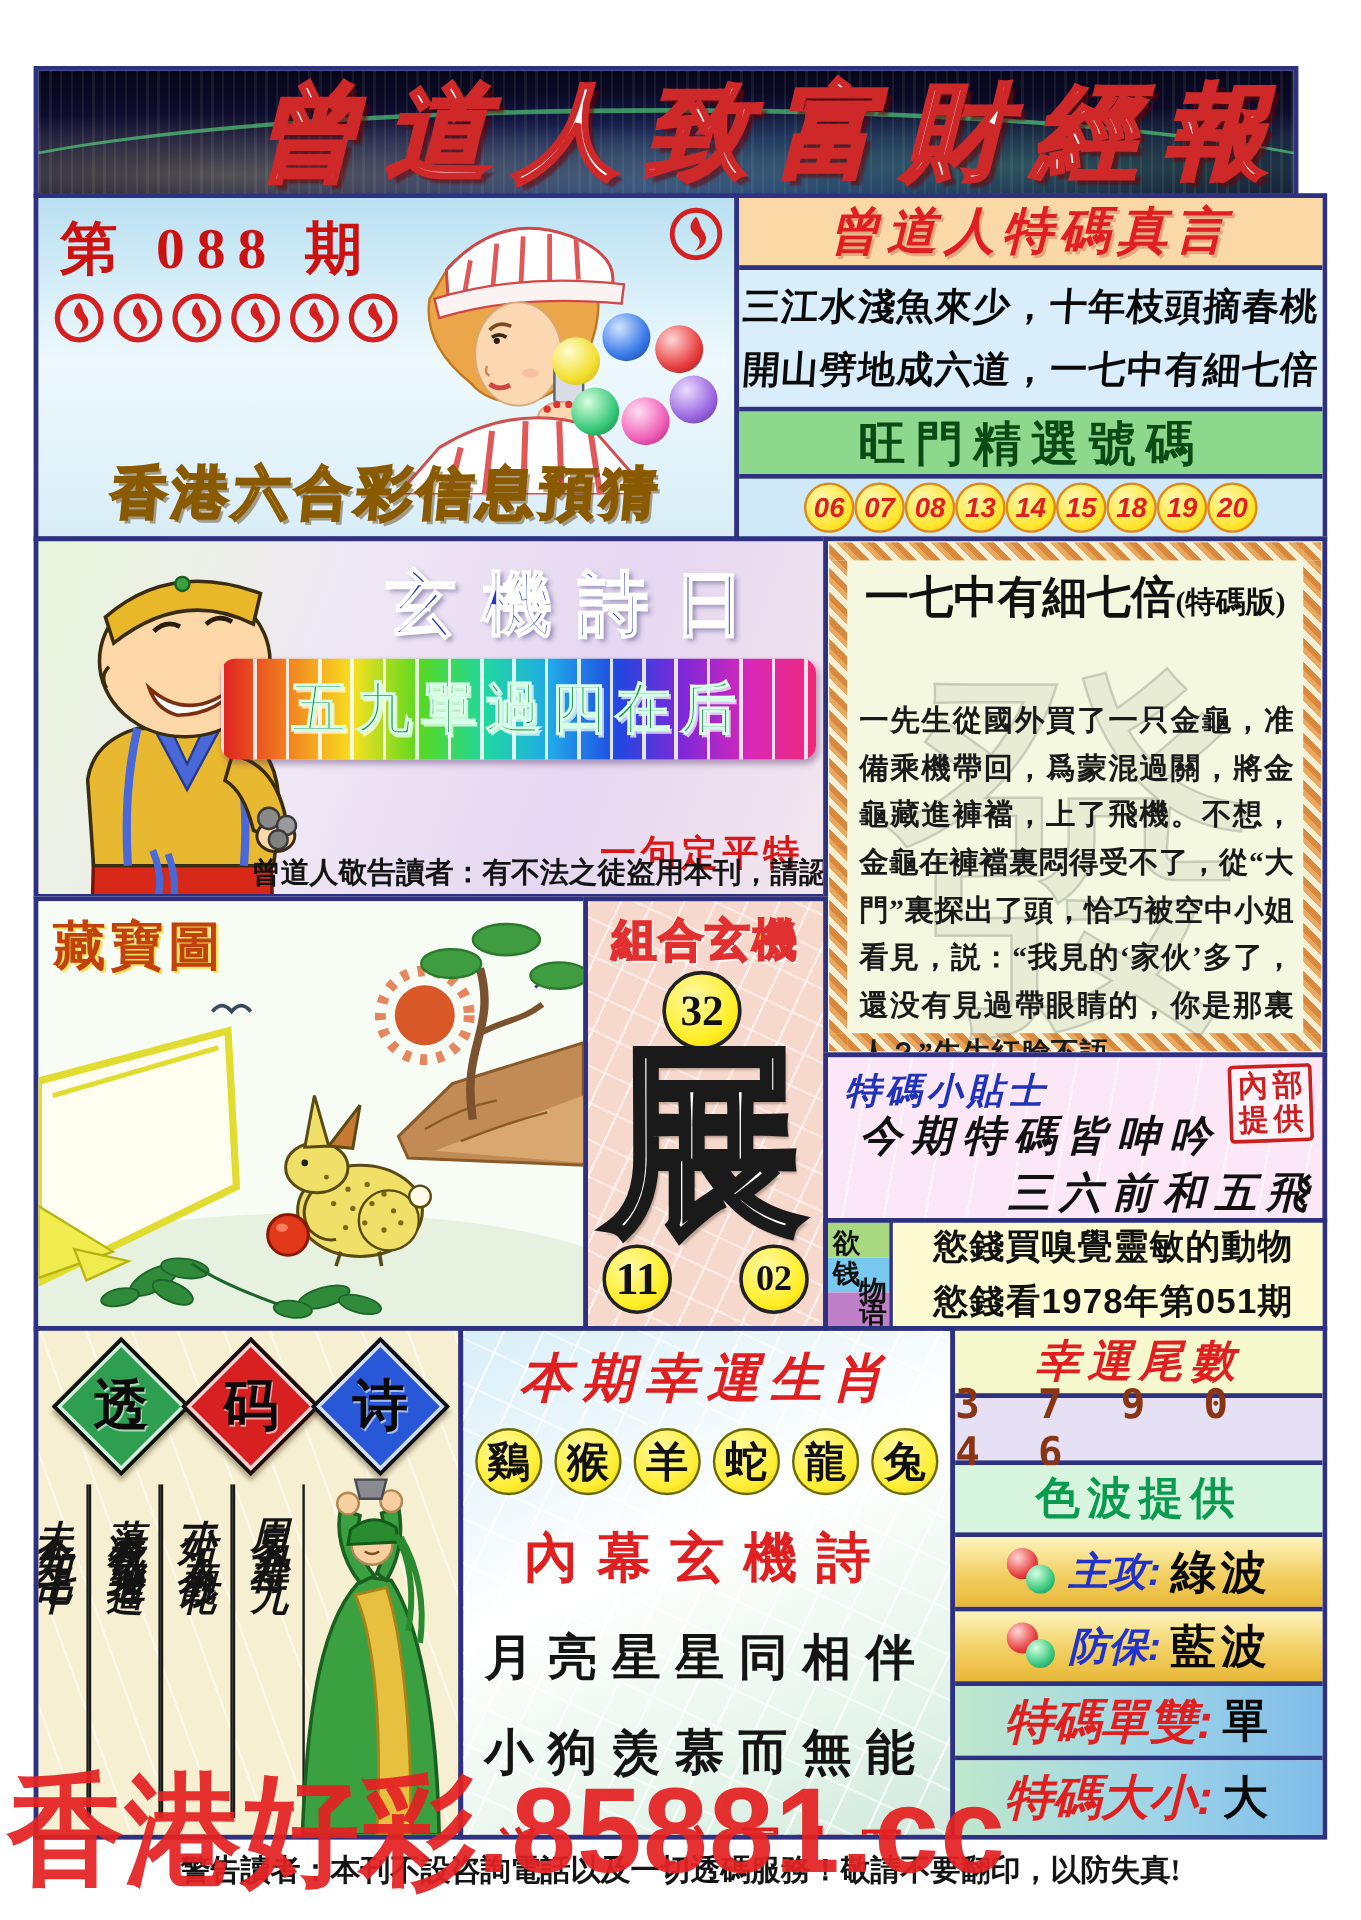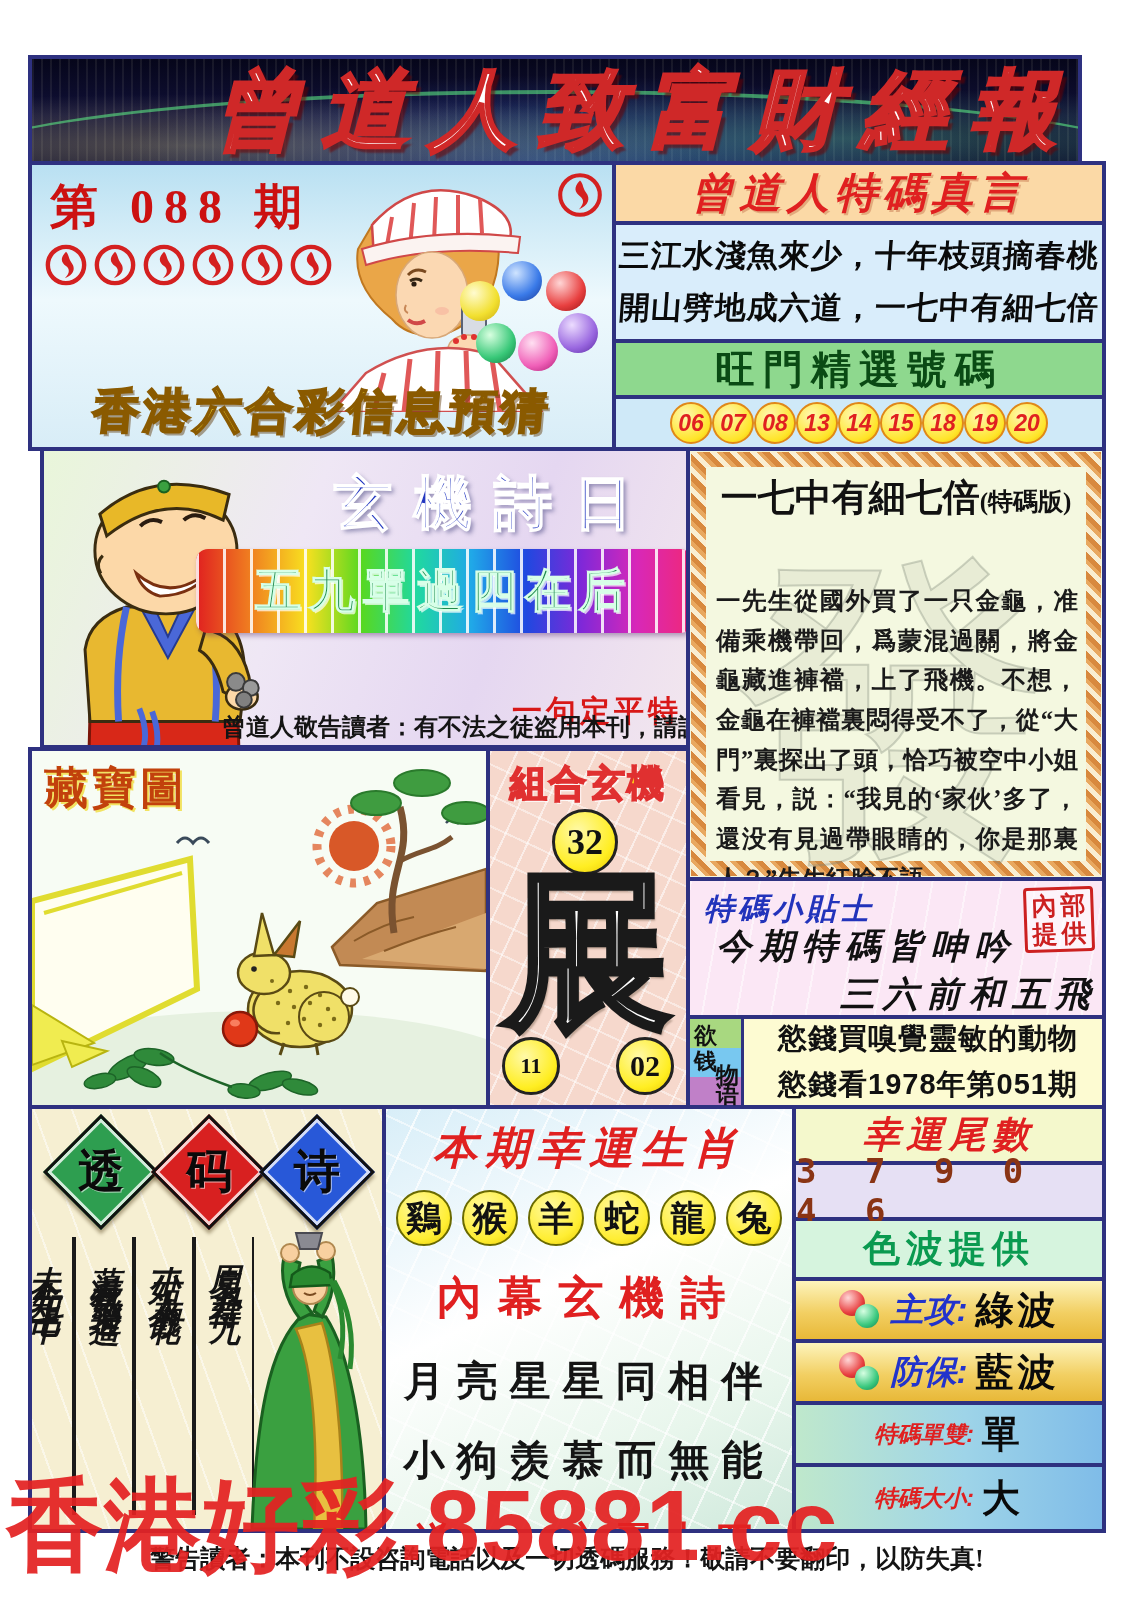--- a/index.html
+++ b/index.html
@@ -52,21 +52,21 @@
   #rtVerses { height:118px; background:#d9edfb; flex-direction:column; gap:10px; }
   #rtVerses div { color:#0a0a0a; font-weight:900; font-size:31px; letter-spacing:1px; transform:skewX(-4deg); white-space:nowrap; }
   #rtNumTitle { height:56px; background:#8ed88e; color:#0a4a14; font-weight:900; font-size:40px;
     letter-spacing:8px; transform-origin:center; }
   #rtNumbers { flex:1; background:#cfe9f8; border-bottom:none !important; justify-content:space-between; padding:0 10px; }
   .numCircle { width:42px; height:42px; border-radius:50%; display:flex; align-items:center; justify-content:center;
     background:radial-gradient(circle at 35% 30%, #fff8b0, #ffe428 70%, #eab400);
     border:2px solid #e08818; color:#e02020; font-weight:900; font-size:23px; font-style:italic; }
 
   
-  #mystic { left:40px; top:447px; width:662px; height:302px;
+  #mystic { left:28px; top:447px; width:662px; height:302px;
     background:linear-gradient(110deg,#e9f6da 0%,#efe7f5 38%,#e5d7f1 68%,#f3e7ee 100%); overflow:hidden; }
   #mysticTitle { position:absolute; left:250px; top:14px; width:400px; text-align:center;
     color:#2438c0; font-weight:900; font-size:58px; letter-spacing:22px; white-space:nowrap;
     -webkit-text-stroke:1.5px #ffffff; text-shadow:3px 3px 4px rgba(60,60,120,.5); }
   #rainbowBar { position:absolute; left:152px; top:98px; width:496px; height:84px; border-radius:12px;
     background:linear-gradient(90deg,#e02020,#f08020,#f8e020,#58d820,#20d8a0,#20a8e8,#2048e0,#8028d8,#d828b8,#f02878);
     display:flex; align-items:center; justify-content:center; box-shadow:2px 3px 5px rgba(80,40,100,.4); }
   #rainbowBar .stripes { position:absolute; inset:0; border-radius:12px;
     background:repeating-linear-gradient(90deg, rgba(255,255,255,.85) 0 3px, transparent 3px 27px); }
   #rainbowPoem { position:relative; color:#1f8a4d; font-weight:900; font-size:46px; letter-spacing:8px;
@@ -101,21 +101,21 @@
   #combo { left:486px; top:747px; width:204px; height:362px; background:#f6d8cc;
     background-image:repeating-linear-gradient(115deg, rgba(255,255,255,.55) 0 2px, transparent 2px 24px),
                      repeating-linear-gradient(25deg, rgba(255,255,255,.45) 0 2px, transparent 2px 28px); }
   #comboTitle { position:absolute; left:0; right:0; top:8px; text-align:center; font-weight:900; font-size:37px;
     letter-spacing:2px; color:#ffd816; -webkit-text-stroke:1.8px #e03030;
     text-shadow:2px 2px 0 rgba(255,255,255,.8); white-space:nowrap; }
   .comboCircle { position:absolute; border-radius:50%; background:radial-gradient(circle at 38% 32%, #fff9a8, #ffee22 65%, #e8c400);
     border:3px solid #222; display:flex; align-items:center; justify-content:center;
     font-family:"Liberation Serif", serif; font-weight:900; color:#111; }
   #comboTop { left:62px; top:58px; width:66px; height:66px; font-size:36px; }
-  #comboBL { left:12px; top:286px; width:58px; height:58px; font-size:22px; }
+  #comboBL { left:12px; top:286px; width:58px; height:58px; font-size:38px; }
   #comboBR { right:12px; top:286px; width:58px; height:58px; font-size:30px; }
   #comboChar { position:absolute; left:0; right:0; top:118px; text-align:center; font-size:168px; line-height:1;
     font-family:"Liberation Serif", serif; font-weight:900; color:#ffffff; -webkit-text-stroke:5px #1a1a1a;
     text-shadow:3px 4px 2px rgba(80,60,40,.35); }
 
   
   #tips { left:686px; top:877px; width:420px; height:142px; background:#fbe7f5;
     background-image:repeating-linear-gradient(100deg, rgba(255,255,255,.5) 0 2px, transparent 2px 34px); }
   #tipsTitle { position:absolute; left:14px; top:8px; color:#2233bb; font-weight:900; font-size:30px;
     font-style:italic; letter-spacing:4px; font-family:"Liberation Serif", serif; }
@@ -187,21 +187,21 @@
     font-family:"DejaVu Sans Mono", monospace; }
   #waveTitle { height:60px; background:#d6f4de; color:#0a9a50; font-weight:900; font-size:37px; letter-spacing:6px;text-align:right; }
   .goldBand { height:62px; background:linear-gradient(180deg,#fdf4bc 0%,#f2cf62 55%,#e8b838 100%); }
   .blueBand { height:62px; background:linear-gradient(90deg,#bfe8cc 0%,#9ed4e8 55%,#7fbce8 100%); }
   .ballIcon { position:relative; width:44px; height:40px; flex:none; }
   .ballIcon i { position:absolute; border-radius:50%; display:block; }
   .ballIcon .r { left:0; top:0; width:26px; height:26px; background:radial-gradient(circle at 35% 30%, #ffd6d6, #e84040 60%, #a01212); }
   .ballIcon .g { left:16px; top:14px; width:24px; height:24px; background:radial-gradient(circle at 35% 30%, #d6ffe2, #3ac87e 60%, #128050); }
   .bandLabel { color:#2233cc; font-weight:900; font-size:33px; font-style:italic; }
   .bandValue { color:#0a0a0a; font-weight:900; font-size:38px; letter-spacing:4px; font-family:"Liberation Serif", serif; }
-  .redLabel { color:#e02020; font-weight:900; font-size:23px; font-style:italic; }
+  .redLabel { color:#e02020; font-weight:900; font-size:40px; font-style:italic; }
 
   
   #warning { position:absolute; left:28px; top:1542px; width:1078px; text-align:center; color:#141414;
     font-family:"Liberation Serif", serif; font-weight:700; font-size:25px; white-space:nowrap; }
   #watermark { position:absolute; left:6px; top:1462px; color:#e42222; font-weight:900; font-size:97px;
     letter-spacing:1px; white-space:nowrap; z-index:40; opacity:.93; transform:scaleY(1.04); }
 </style>
 </head>
 <body>
 

